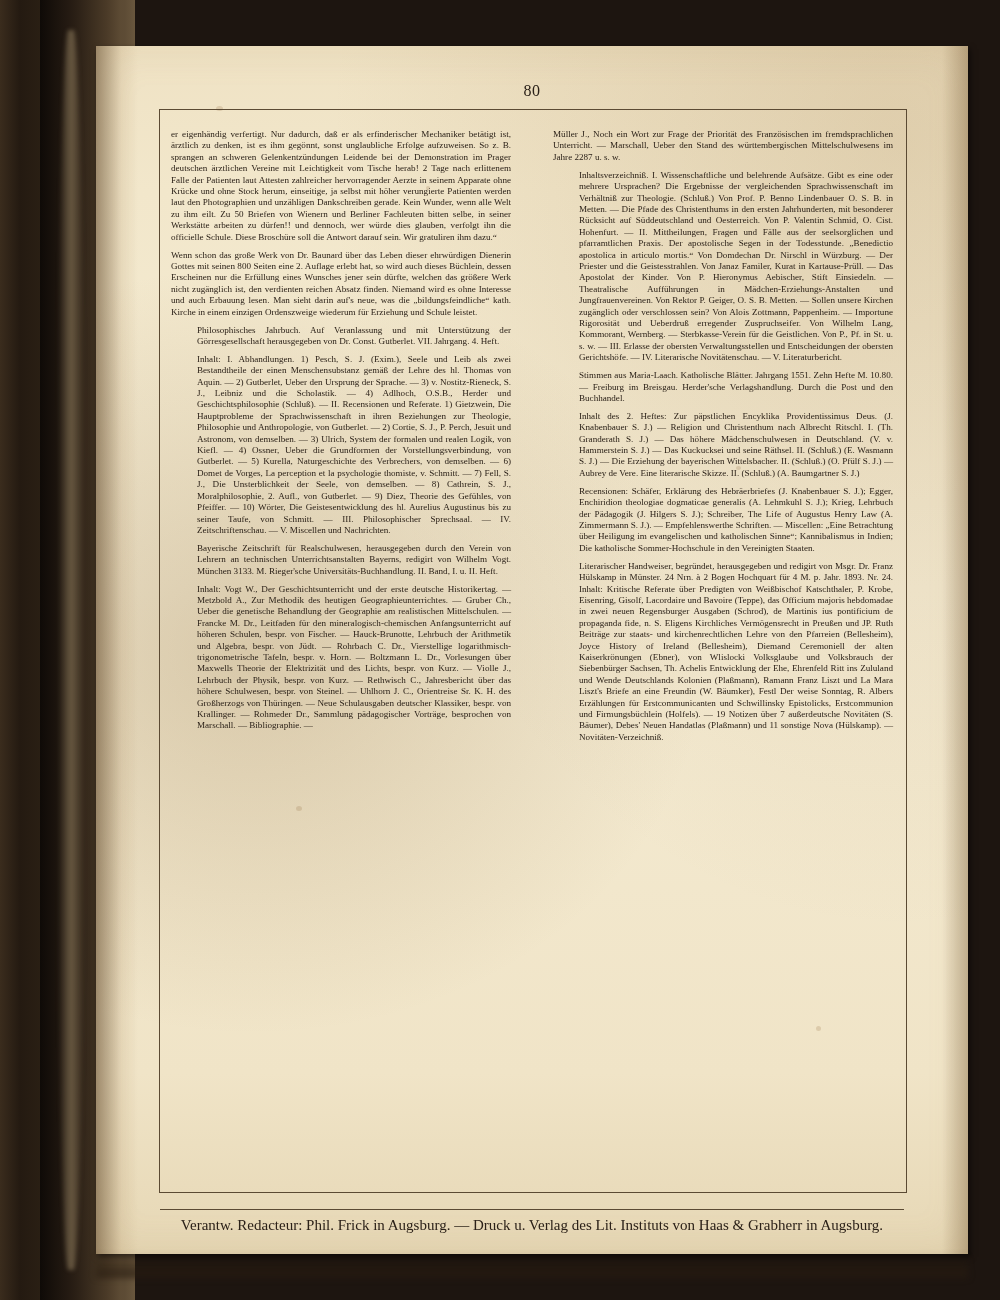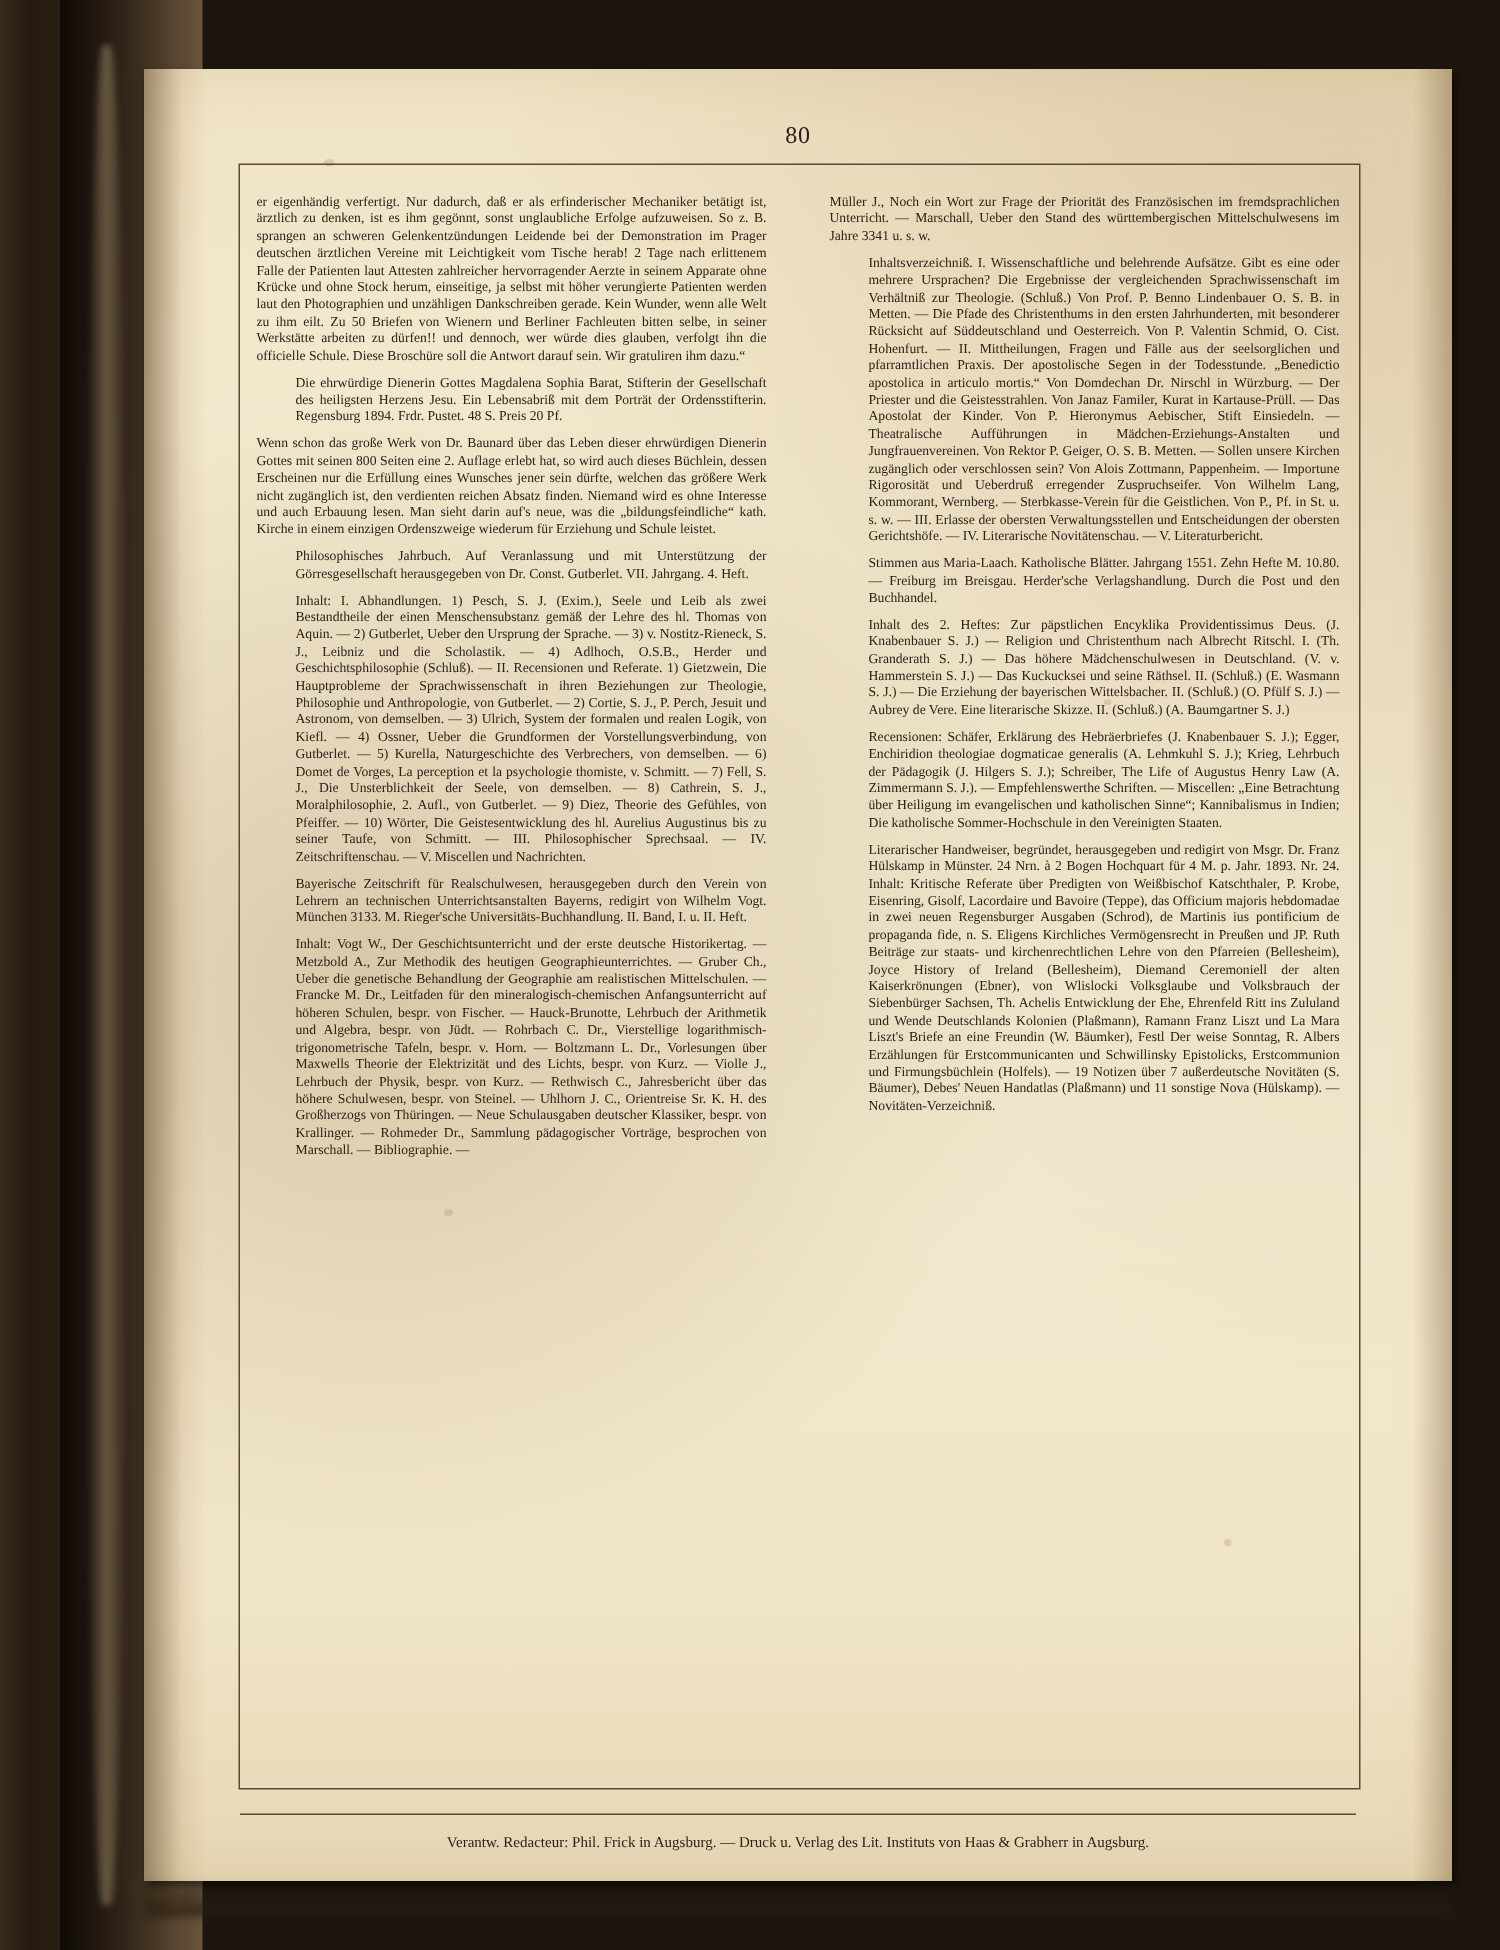--- a/index.html
+++ b/index.html
@@ -109,21 +109,21 @@
   }
   .hang {
     padding-left: 26px;
     text-indent: -26px;
   }
   .imprint {
     position: absolute;
     left: 75px;
     right: 75px;
     bottom: 20px;
-    font-size: 10px;
+    font-size: 15px;
     text-align: center;
     color: #2b2118;
   }
   .imprint-rule {
     position: absolute;
     left: 64px;
     right: 64px;
     bottom: 44px;
     height: 1px;
     background: #5b4a33;
@@ -160,29 +160,28 @@
     <div class="fox" style="left:200px;top:760px;width:6px;height:5px;"></div>
     <div class="fox" style="left:720px;top:980px;width:5px;height:5px;"></div>
 
     <div class="pagenum">80</div>
 
     <div class="frame"></div>
 
     <div class="columns">
       <div class="col">
         <p class="blk">er eigenhändig verfertigt. Nur dadurch, daß er als erfinderischer Mechaniker betätigt ist, ärztlich zu denken, ist es ihm gegönnt, sonst unglaubliche Erfolge aufzuweisen. So z. B. sprangen an schweren Gelenkentzündungen Leidende bei der Demonstration im Prager deutschen ärztlichen Vereine mit Leichtigkeit vom Tische herab! 2 Tage nach erlittenem Falle der Patienten laut Attesten zahlreicher hervorragender Aerzte in seinem Apparate ohne Krücke und ohne Stock herum, einseitige, ja selbst mit höher verungierte Patienten werden laut den Photographien und unzähligen Dankschreiben gerade. Kein Wunder, wenn alle Welt zu ihm eilt. Zu 50 Briefen von Wienern und Berliner Fachleuten bitten selbe, in seiner Werkstätte arbeiten zu dürfen!! und dennoch, wer würde dies glauben, verfolgt ihn die officielle Schule. Diese Broschüre soll die Antwort darauf sein. Wir gratuliren ihm dazu.“</p>
-        <p class="blk hang">Die ehrwürdige Dienerin Gottes Magdalena Sophia Barat, Stifterin der Gesellschaft des heiligsten Herzens Jesu. Ein Lebensabriß mit dem Porträt der Ordensstifterin. Regensburg 1894. Frdr. Pustet. 48 S. Preis 20 Pf.</p>
         <p class="blk">Wenn schon das große Werk von Dr. Baunard über das Leben dieser ehrwürdigen Dienerin Gottes mit seinen 800 Seiten eine 2. Auflage erlebt hat, so wird auch dieses Büchlein, dessen Erscheinen nur die Erfüllung eines Wunsches jener sein dürfte, welchen das größere Werk nicht zugänglich ist, den verdienten reichen Absatz finden. Niemand wird es ohne Interesse und auch Erbauung lesen. Man sieht darin auf's neue, was die „bildungsfeindliche“ kath. Kirche in einem einzigen Ordenszweige wiederum für Erziehung und Schule leistet.</p>
         <p class="blk hang">Philosophisches Jahrbuch. Auf Veranlassung und mit Unterstützung der Görresgesellschaft herausgegeben von Dr. Const. Gutberlet. VII. Jahrgang. 4. Heft.</p>
         <p class="blk hang">Inhalt: I. Abhandlungen. 1) Pesch, S. J. (Exim.), Seele und Leib als zwei Bestandtheile der einen Menschensubstanz gemäß der Lehre des hl. Thomas von Aquin. — 2) Gutberlet, Ueber den Ursprung der Sprache. — 3) v. Nostitz-Rieneck, S. J., Leibniz und die Scholastik. — 4) Adlhoch, O.S.B., Herder und Geschichtsphilosophie (Schluß). — II. Recensionen und Referate. 1) Gietzwein, Die Hauptprobleme der Sprachwissenschaft in ihren Beziehungen zur Theologie, Philosophie und Anthropologie, von Gutberlet. — 2) Cortie, S. J., P. Perch, Jesuit und Astronom, von demselben. — 3) Ulrich, System der formalen und realen Logik, von Kiefl. — 4) Ossner, Ueber die Grundformen der Vorstellungsverbindung, von Gutberlet. — 5) Kurella, Naturgeschichte des Verbrechers, von demselben. — 6) Domet de Vorges, La perception et la psychologie thomiste, v. Schmitt. — 7) Fell, S. J., Die Unsterblichkeit der Seele, von demselben. — 8) Cathrein, S. J., Moralphilosophie, 2. Aufl., von Gutberlet. — 9) Diez, Theorie des Gefühles, von Pfeiffer. — 10) Wörter, Die Geistesentwicklung des hl. Aurelius Augustinus bis zu seiner Taufe, von Schmitt. — III. Philosophischer Sprechsaal. — IV. Zeitschriftenschau. — V. Miscellen und Nachrichten.</p>
         <p class="blk hang">Bayerische Zeitschrift für Realschulwesen, herausgegeben durch den Verein von Lehrern an technischen Unterrichtsanstalten Bayerns, redigirt von Wilhelm Vogt. München 3133. M. Rieger'sche Universitäts-Buchhandlung. II. Band, I. u. II. Heft.</p>
         <p class="blk hang">Inhalt: Vogt W., Der Geschichtsunterricht und der erste deutsche Historikertag. — Metzbold A., Zur Methodik des heutigen Geographieunterrichtes. — Gruber Ch., Ueber die genetische Behandlung der Geographie am realistischen Mittelschulen. — Francke M. Dr., Leitfaden für den mineralogisch-chemischen Anfangsunterricht auf höheren Schulen, bespr. von Fischer. — Hauck-Brunotte, Lehrbuch der Arithmetik und Algebra, bespr. von Jüdt. — Rohrbach C. Dr., Vierstellige logarithmisch-trigonometrische Tafeln, bespr. v. Horn. — Boltzmann L. Dr., Vorlesungen über Maxwells Theorie der Elektrizität und des Lichts, bespr. von Kurz. — Violle J., Lehrbuch der Physik, bespr. von Kurz. — Rethwisch C., Jahresbericht über das höhere Schulwesen, bespr. von Steinel. — Uhlhorn J. C., Orientreise Sr. K. H. des Großherzogs von Thüringen. — Neue Schulausgaben deutscher Klassiker, bespr. von Krallinger. — Rohmeder Dr., Sammlung pädagogischer Vorträge, besprochen von Marschall. — Bibliographie. —</p>
       </div>
       <div class="col">
-        <p class="blk">Müller J., Noch ein Wort zur Frage der Priorität des Französischen im fremdsprachlichen Unterricht. — Marschall, Ueber den Stand des württembergischen Mittelschulwesens im Jahre 3341 u. s. w.</p>
+        <p class="blk">Müller J., Noch ein Wort zur Frage der Priorität des Französischen im fremdsprachlichen Unterricht. — Marschall, Ueber den Stand des württembergischen Mittelschulwesens im Jahre 2287 u. s. w.</p>
         <p class="blk hang">Inhaltsverzeichniß. I. Wissenschaftliche und belehrende Aufsätze. Gibt es eine oder mehrere Ursprachen? Die Ergebnisse der vergleichenden Sprachwissenschaft im Verhältniß zur Theologie. (Schluß.) Von Prof. P. Benno Lindenbauer O. S. B. in Metten. — Die Pfade des Christenthums in den ersten Jahrhunderten, mit besonderer Rücksicht auf Süddeutschland und Oesterreich. Von P. Valentin Schmid, O. Cist. Hohenfurt. — II. Mittheilungen, Fragen und Fälle aus der seelsorglichen und pfarramtlichen Praxis. Der apostolische Segen in der Todesstunde. „Benedictio apostolica in articulo mortis.“ Von Domdechan Dr. Nirschl in Würzburg. — Der Priester und die Geistesstrahlen. Von Janaz Familer, Kurat in Kartause-Prüll. — Das Apostolat der Kinder. Von P. Hieronymus Aebischer, Stift Einsiedeln. — Theatralische Aufführungen in Mädchen-Erziehungs-Anstalten und Jungfrauenvereinen. Von Rektor P. Geiger, O. S. B. Metten. — Sollen unsere Kirchen zugänglich oder verschlossen sein? Von Alois Zottmann, Pappenheim. — Importune Rigorosität und Ueberdruß erregender Zuspruchseifer. Von Wilhelm Lang, Kommorant, Wernberg. — Sterbkasse-Verein für die Geistlichen. Von P., Pf. in St. u. s. w. — III. Erlasse der obersten Verwaltungsstellen und Entscheidungen der obersten Gerichtshöfe. — IV. Literarische Novitätenschau. — V. Literaturbericht.</p>
         <p class="blk hang">Stimmen aus Maria-Laach. Katholische Blätter. Jahrgang 1551. Zehn Hefte M. 10.80. — Freiburg im Breisgau. Herder'sche Verlagshandlung. Durch die Post und den Buchhandel.</p>
         <p class="blk hang">Inhalt des 2. Heftes: Zur päpstlichen Encyklika Providentissimus Deus. (J. Knabenbauer S. J.) — Religion und Christenthum nach Albrecht Ritschl. I. (Th. Granderath S. J.) — Das höhere Mädchenschulwesen in Deutschland. (V. v. Hammerstein S. J.) — Das Kuckucksei und seine Räthsel. II. (Schluß.) (E. Wasmann S. J.) — Die Erziehung der bayerischen Wittelsbacher. II. (Schluß.) (O. Pfülf S. J.) — Aubrey de Vere. Eine literarische Skizze. II. (Schluß.) (A. Baumgartner S. J.)</p>
         <p class="blk hang">Recensionen: Schäfer, Erklärung des Hebräerbriefes (J. Knabenbauer S. J.); Egger, Enchiridion theologiae dogmaticae generalis (A. Lehmkuhl S. J.); Krieg, Lehrbuch der Pädagogik (J. Hilgers S. J.); Schreiber, The Life of Augustus Henry Law (A. Zimmermann S. J.). — Empfehlenswerthe Schriften. — Miscellen: „Eine Betrachtung über Heiligung im evangelischen und katholischen Sinne“; Kannibalismus in Indien; Die katholische Sommer-Hochschule in den Vereinigten Staaten.</p>
         <p class="blk hang">Literarischer Handweiser, begründet, herausgegeben und redigirt von Msgr. Dr. Franz Hülskamp in Münster. 24 Nrn. à 2 Bogen Hochquart für 4 M. p. Jahr. 1893. Nr. 24. Inhalt: Kritische Referate über Predigten von Weißbischof Katschthaler, P. Krobe, Eisenring, Gisolf, Lacordaire und Bavoire (Teppe), das Officium majoris hebdomadae in zwei neuen Regensburger Ausgaben (Schrod), de Martinis ius pontificium de propaganda fide, n. S. Eligens Kirchliches Vermögensrecht in Preußen und JP. Ruth Beiträge zur staats- und kirchenrechtlichen Lehre von den Pfarreien (Bellesheim), Joyce History of Ireland (Bellesheim), Diemand Ceremoniell der alten Kaiserkrönungen (Ebner), von Wlislocki Volksglaube und Volksbrauch der Siebenbürger Sachsen, Th. Achelis Entwicklung der Ehe, Ehrenfeld Ritt ins Zululand und Wende Deutschlands Kolonien (Plaßmann), Ramann Franz Liszt und La Mara Liszt's Briefe an eine Freundin (W. Bäumker), Festl Der weise Sonntag, R. Albers Erzählungen für Erstcommunicanten und Schwillinsky Epistolicks, Erstcommunion und Firmungsbüchlein (Holfels). — 19 Notizen über 7 außerdeutsche Novitäten (S. Bäumer), Debes' Neuen Handatlas (Plaßmann) und 11 sonstige Nova (Hülskamp). — Novitäten-Verzeichniß.</p>
       </div>
     </div>
 
     <div class="imprint-rule"></div>
     <div class="imprint">Verantw. Redacteur: Phil. Frick in Augsburg. — Druck u. Verlag des Lit. Instituts von Haas &amp; Grabherr in Augsburg.</div>

